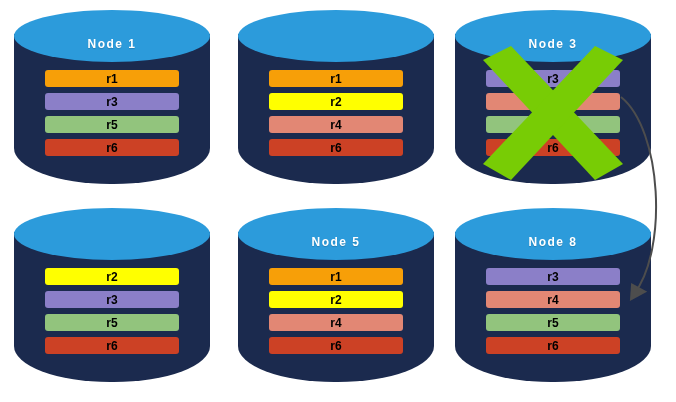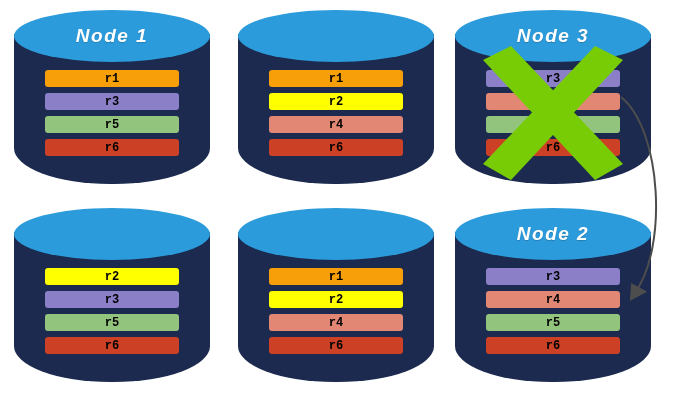--- a/index.html
+++ b/index.html
@@ -41,34 +41,33 @@
     top: 0;
     width: 196px;
     height: 52px;
     background: #2C9BDB;
     border-radius: 50% / 50%;
     box-sizing: border-box;
   }
   .node-label {
     position: absolute;
     left: 0;
-    top: 0;
+    top: 8px;
     width: 196px;
     height: 52px;
     display: flex;
     align-items: center;
     justify-content: center;
     color: #ffffff;
-    font-size: 19px;
+    font-size: 12px;
     font-weight: bold;
     letter-spacing: 1.5px;
     white-space: nowrap;
     z-index: 4;
     text-shadow: 0 1px 1px rgba(0,0,0,0.18);
-    font-style: italic;
   }
   .rows {
     position: absolute;
     left: 31px;
     top: 60px;
     width: 134px;
     z-index: 3;
   }
   .row {
     position: relative;
@@ -76,21 +75,20 @@
     height: 17px;
     margin-bottom: 6px;
     border-radius: 3px;
     display: flex;
     align-items: center;
     justify-content: center;
     font-size: 12px;
     font-weight: bold;
     color: #000000;
     box-sizing: border-box;
-    font-family: Liberation Mono, monospace;
   }
   .x-mark {
     position: absolute;
     left: 24px;
     top: 36px;
     width: 148px;
     height: 134px;
     z-index: 6;
     pointer-events: none;
   }
@@ -183,39 +181,40 @@
           <span>r5</span>
         </div>
         <div class="row" style="background: rgb(204, 65, 37);">
           <span>r6</span>
         </div>
       </div>
     </div>
     <div class="node" style="left: 238px; top: 208px;">
       <div class="cyl-body" style="background: rgb(27, 42, 78);"></div>
       <div class="cyl-top" style="background: rgb(44, 155, 219);"></div>
+      <div class="node-label">Node 5</div>
       <div class="rows">
         <div class="row" style="background: rgb(247, 159, 8);">
           <span>r1</span>
         </div>
         <div class="row" style="background: rgb(255, 255, 0);">
           <span>r2</span>
         </div>
         <div class="row" style="background: rgb(226, 135, 116);">
           <span>r4</span>
         </div>
         <div class="row" style="background: rgb(204, 65, 37);">
           <span>r6</span>
         </div>
       </div>
     </div>
     <div class="node" style="left: 455px; top: 208px;">
       <div class="cyl-body" style="background: rgb(27, 42, 78);"></div>
       <div class="cyl-top" style="background: rgb(44, 155, 219);"></div>
-      <div class="node-label">Node 2</div>
+      <div class="node-label">Node 8</div>
       <div class="rows">
         <div class="row" style="background: rgb(139, 127, 200);">
           <span>r3</span>
         </div>
         <div class="row" style="background: rgb(226, 135, 116);">
           <span>r4</span>
         </div>
         <div class="row" style="background: rgb(146, 196, 125);">
           <span>r5</span>
         </div>

